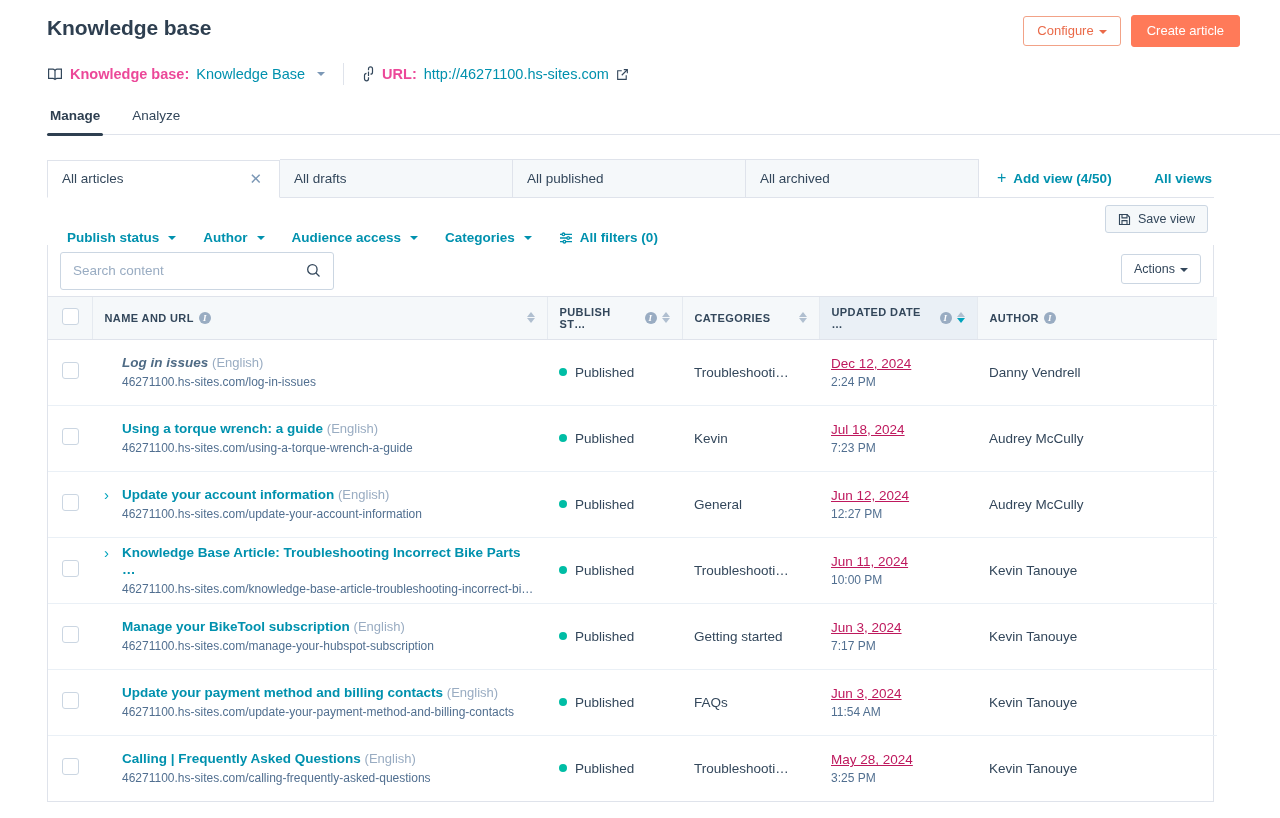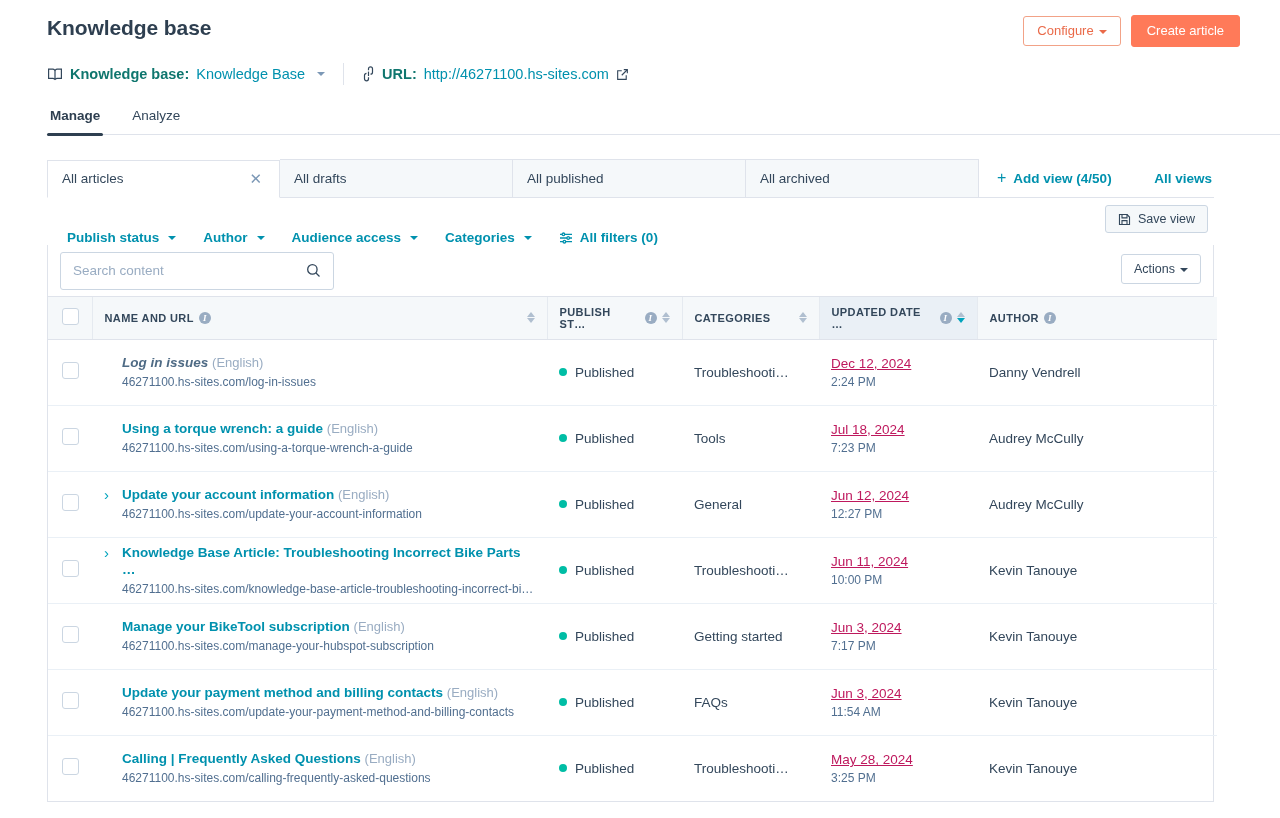--- a/index.html
+++ b/index.html
@@ -39,21 +39,21 @@
     border-left: 4px solid transparent; border-right: 4px solid transparent;
     border-top: 4px solid currentColor; vertical-align: middle;
   }
 
   
   .subheader {
     display: flex; align-items: center; gap: 0;
     margin-top: 21px; font-size: 14px; line-height: 20px;
   }
   .kb-group, .url-group { display: flex; align-items: center; gap: 7px; }
-  .kb-label, .url-label { font-weight: bold; color: #0f766e; font-size: 14.5px; }
+  .kb-label, .url-label { font-weight: bold; color: #ec4899; font-size: 14.5px; }
   .link-teal { color: #0091ae; cursor: pointer; font-size: 14.5px; }
   .vsep {
     width: 1px; height: 22px; background: #dfe3eb; margin: 0 18px;
   }
   .ic { display: inline-flex; align-items: center; }
 
   
   .tabs {
     display: flex; gap: 28px; margin-top: 19px; margin-left: 1px;
     border-bottom: 1px solid #dfe3eb; position: relative;
@@ -440,21 +440,21 @@
                   </div>
                 </div>
               </td>
               <td>
                 <span class="status">
                   <span class="dot"></span>
                   <span>Published</span>
                 </span>
               </td>
               <td>
-                <div class="cat">Tools</div>
+                <div class="cat">Kevin</div>
               </td>
               <td>
                 <div class="date-main">Jul 18, 2024</div>
                 <div class="date-sub">7:23 PM</div>
               </td>
               <td><span class="author">Audrey McCully</span></td>
             </tr>
             <tr>
               <td class="c-check"><span class="cb"></span></td>
               <td>

